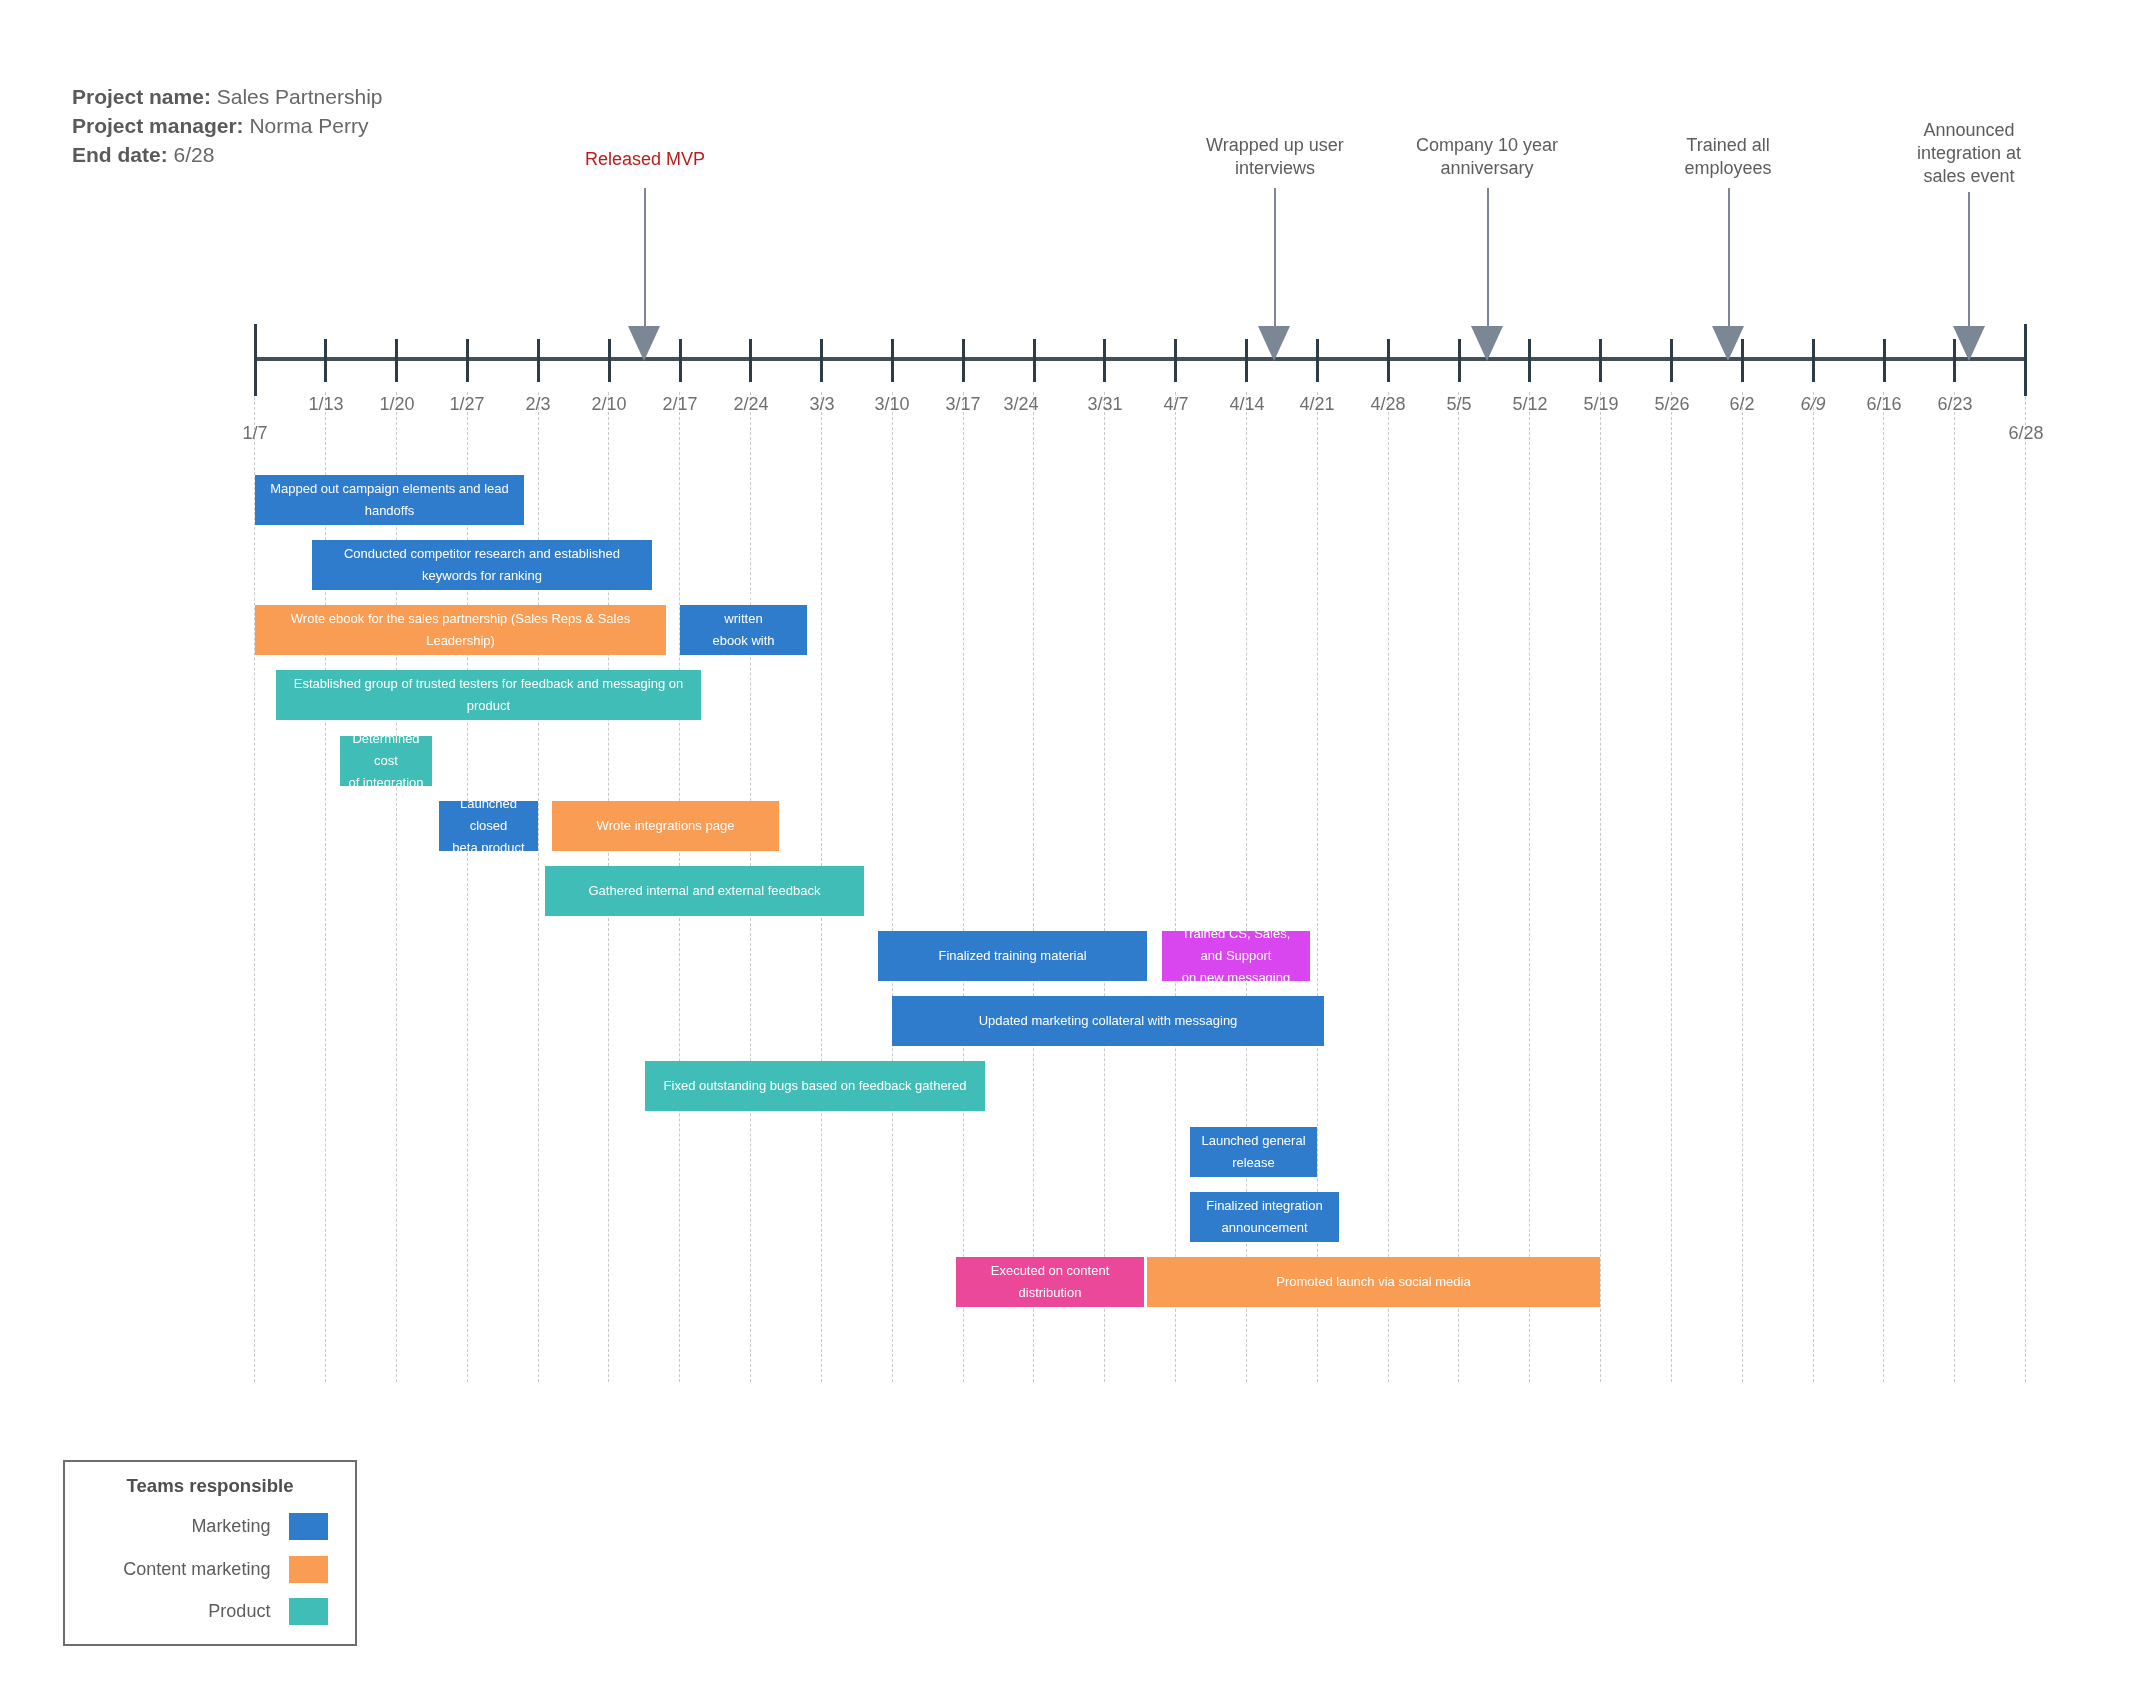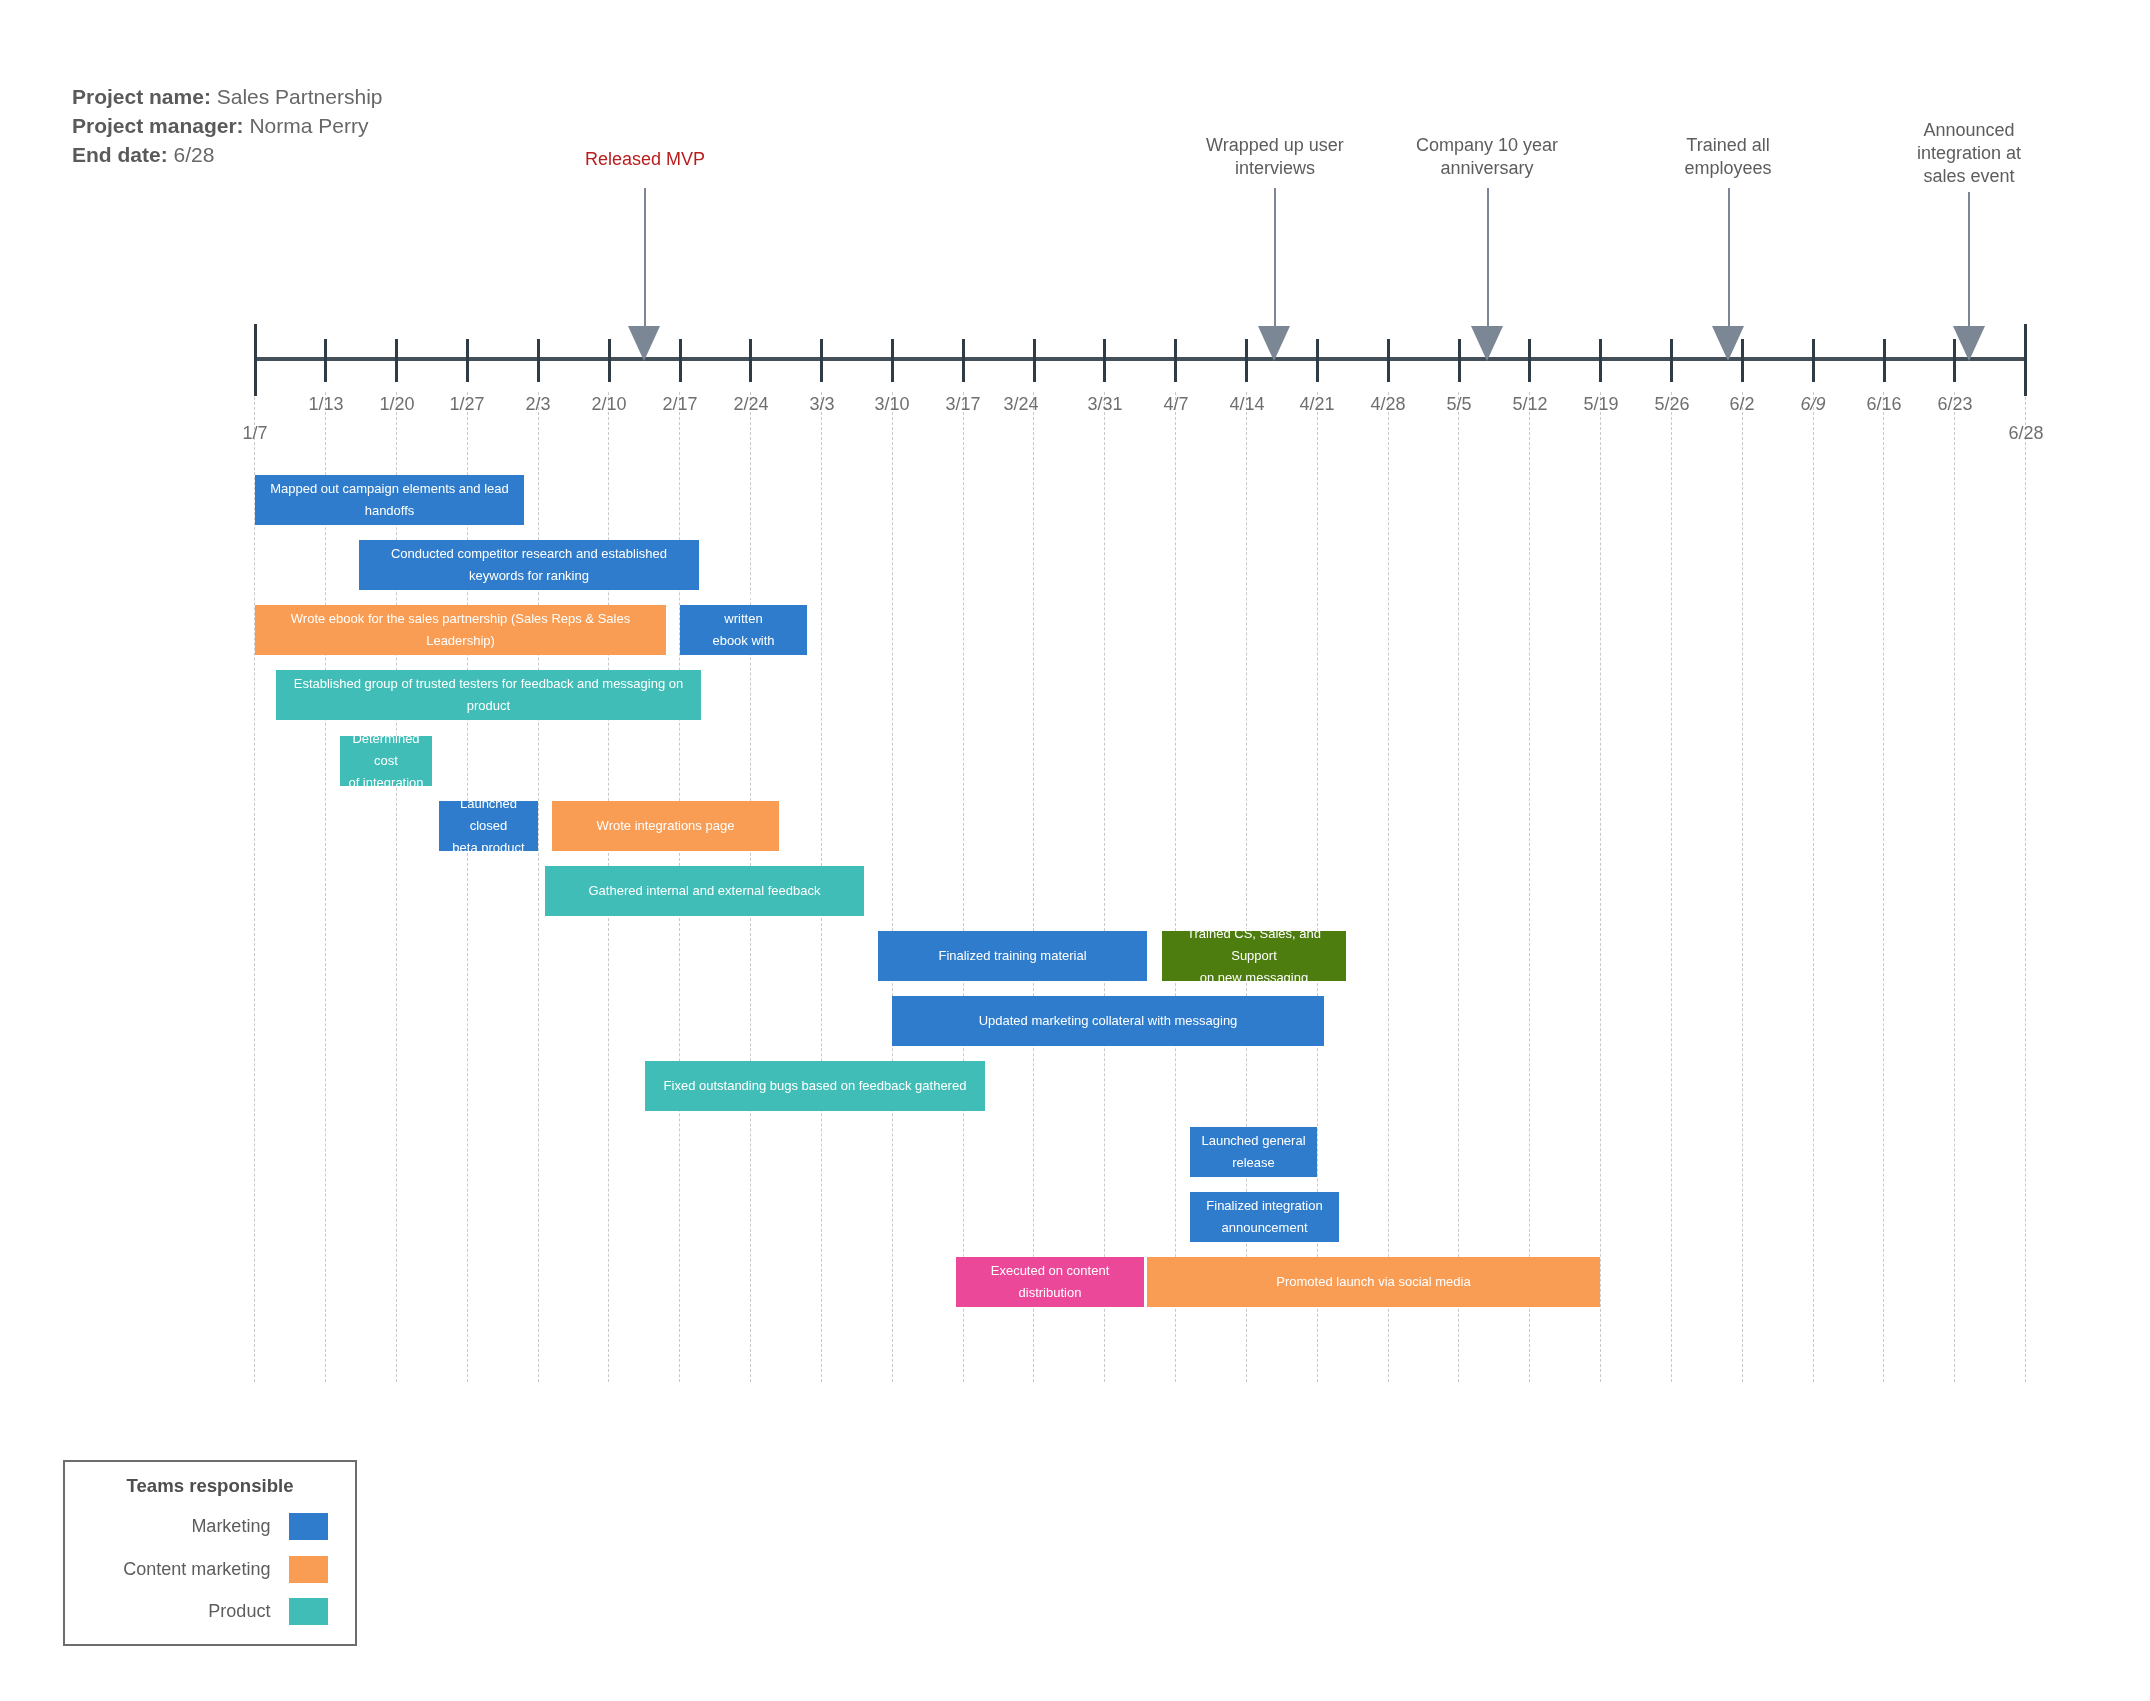--- a/index.html
+++ b/index.html
@@ -172,21 +172,21 @@
         <div class="ms-label" style="left: 1969px; top: 119px; color: rgb(93, 93, 93);">Announced
 integration at
 sales event</div>
         <div class="ms-line" style="left: 1968px; top: 192px; height: 134px; background: rgb(123, 135, 148);"></div>
         <div class="ms-head" style="left: 1953px; top: 326px; border-top-color: rgb(123, 135, 148);"></div>
       </div>
     <div id="bars">
         <div class="bar" title="Mapped out campaign elements and lead handoffs" style="left: 255px; width: 269px; top: 475px; background: rgb(46, 124, 203);">
           <span>Mapped out campaign elements and lead handoffs</span>
         </div>
-        <div class="bar" title="Conducted competitor research and established keywords for ranking" style="left: 312px; width: 340px; top: 540px; background: rgb(46, 124, 203); margin-left: 47px;">
+        <div class="bar" title="Conducted competitor research and established keywords for ranking" style="left: 312px; width: 340px; top: 540px; background: rgb(46, 124, 203);">
           <span>Conducted competitor research and established keywords for ranking</span>
         </div>
         <div class="bar" title="Wrote ebook for the sales partnership (Sales Reps &amp; Sales Leadership)" style="left: 255px; width: 411px; top: 605px; background: rgb(249, 157, 85);">
           <span>Wrote ebook for the sales partnership (Sales Reps &amp; Sales Leadership)</span>
         </div>
         <div class="bar" title="Released co-written
 ebook with partnership" style="left: 680px; width: 127px; top: 605px; background: rgb(46, 124, 203);">
           <span>Released co-written
 ebook with partnership</span>
         </div>
@@ -206,21 +206,21 @@
         <div class="bar" title="Wrote integrations page" style="left: 552px; width: 227px; top: 801px; background: rgb(249, 157, 85);">
           <span>Wrote integrations page</span>
         </div>
         <div class="bar" title="Gathered internal and external feedback" style="left: 545px; width: 319px; top: 866px; background: rgb(63, 189, 182);">
           <span>Gathered internal and external feedback</span>
         </div>
         <div class="bar" title="Finalized training material" style="left: 878px; width: 269px; top: 931px; background: rgb(46, 124, 203);">
           <span>Finalized training material</span>
         </div>
         <div class="bar" title="Trained CS, Sales, and Support
-on new messaging" style="left: 1162px; width: 184px; top: 931px; background: #4d7c0f;">
+on new messaging" style="left: 1162px; width: 148px; top: 931px; background: #d946ef;">
           <span>Trained CS, Sales, and Support
 on new messaging</span>
         </div>
         <div class="bar" title="Updated marketing collateral with messaging" style="left: 892px; width: 432px; top: 996px; background: rgb(46, 124, 203);">
           <span>Updated marketing collateral with messaging</span>
         </div>
         <div class="bar" title="Fixed outstanding bugs based on feedback gathered" style="left: 645px; width: 340px; top: 1061px; background: rgb(63, 189, 182);">
           <span>Fixed outstanding bugs based on feedback gathered</span>
         </div>
         <div class="bar" title="Launched general

